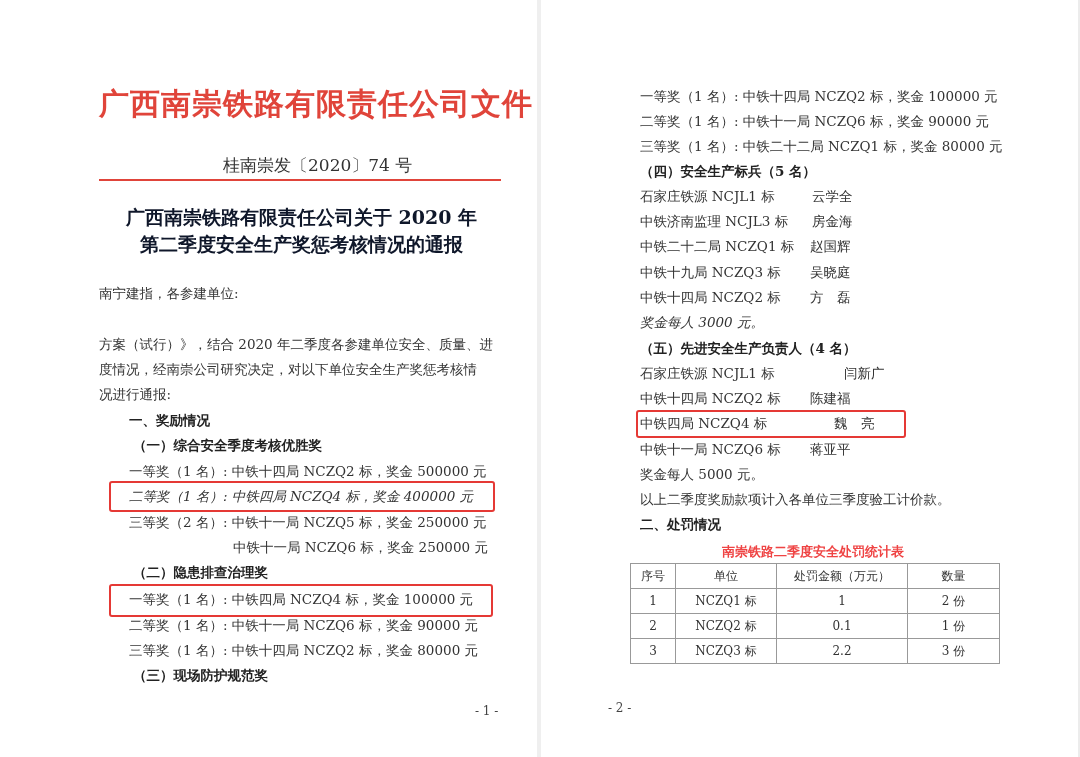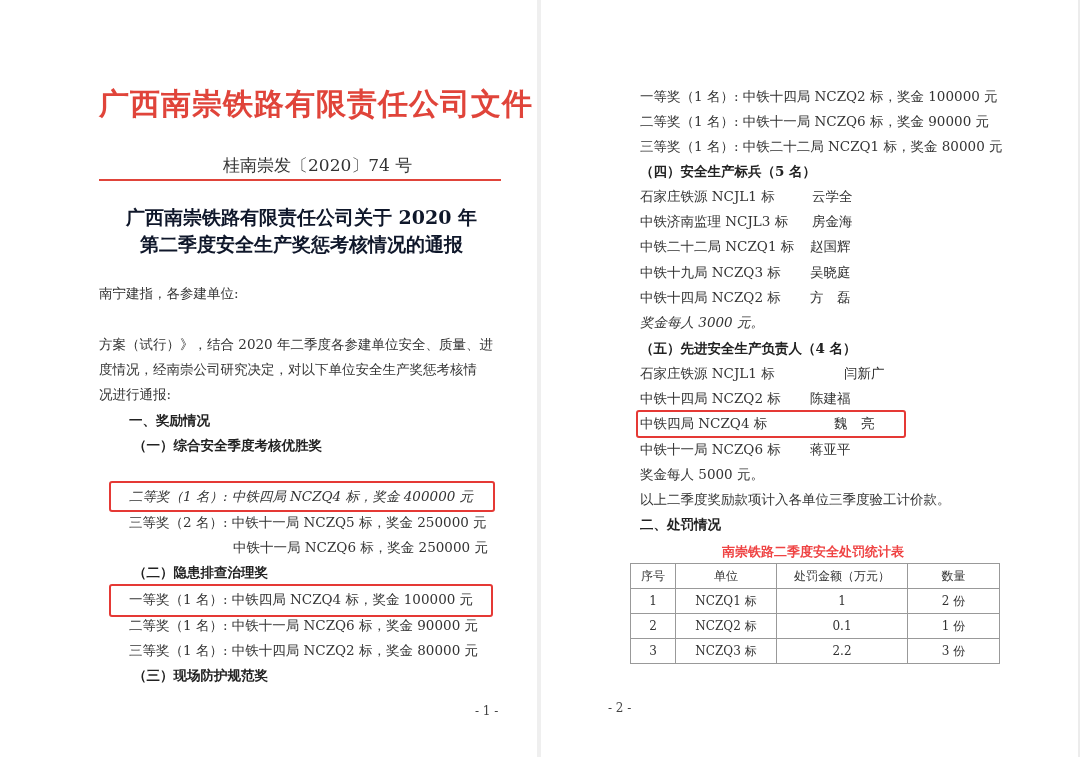--- a/index.html
+++ b/index.html
@@ -38,20 +38,21 @@
   <div class="abs title t1">广西南崇铁路有限责任公司关于 2020 年</div>
   <div class="abs title t2">第二季度安全生产奖惩考核情况的通报</div>
 
   <div class="abs line" style="left:66px;top:285px;">南宁建指，各参建单位:</div>
   <div class="abs line" style="left:66px;top:336px;">方案（试行）》，结合 2020 年二季度各参建单位安全、质量、进</div>
   <div class="abs line" style="left:66px;top:361px;">度情况，经南崇公司研究决定，对以下单位安全生产奖惩考核情</div>
   <div class="abs line" style="left:66px;top:386px;">况进行通报:</div>
 
   <div class="abs line bold" style="left:96px;top:412px;">一、奖励情况</div>
   <div class="abs line bold" style="left:100px;top:437px;">（一）综合安全季度考核优胜奖</div>
+  <div class="abs line" style="left:96px;top:463px;">一等奖（1 名）:  中铁十四局 NCZQ2 标，奖金 500000 元</div>
   <div class="hl" style="left:76px;top:481px;width:382px;height:27px;"></div>
   <div class="abs line" style="left:96px;top:488px;font-style:italic;">二等奖（1 名）:  中铁四局 NCZQ4 标，奖金 400000 元</div>
   <div class="abs line" style="left:96px;top:514px;">三等奖（2 名）:  中铁十一局 NCZQ5 标，奖金 250000 元</div>
   <div class="abs line" style="left:200px;top:539px;">中铁十一局 NCZQ6 标，奖金 250000 元</div>
 
   <div class="abs line bold" style="left:100px;top:564px;">（二）隐患排查治理奖</div>
   <div class="hl" style="left:76px;top:584px;width:380px;height:29px;"></div>
   <div class="abs line" style="left:96px;top:591px;">一等奖（1 名）:  中铁四局 NCZQ4 标，奖金 100000 元</div>
   <div class="abs line" style="left:96px;top:617px;">二等奖（1 名）:  中铁十一局 NCZQ6 标，奖金 90000 元</div>
   <div class="abs line" style="left:96px;top:642px;">三等奖（1 名）:  中铁十四局 NCZQ2 标，奖金 80000 元</div>

